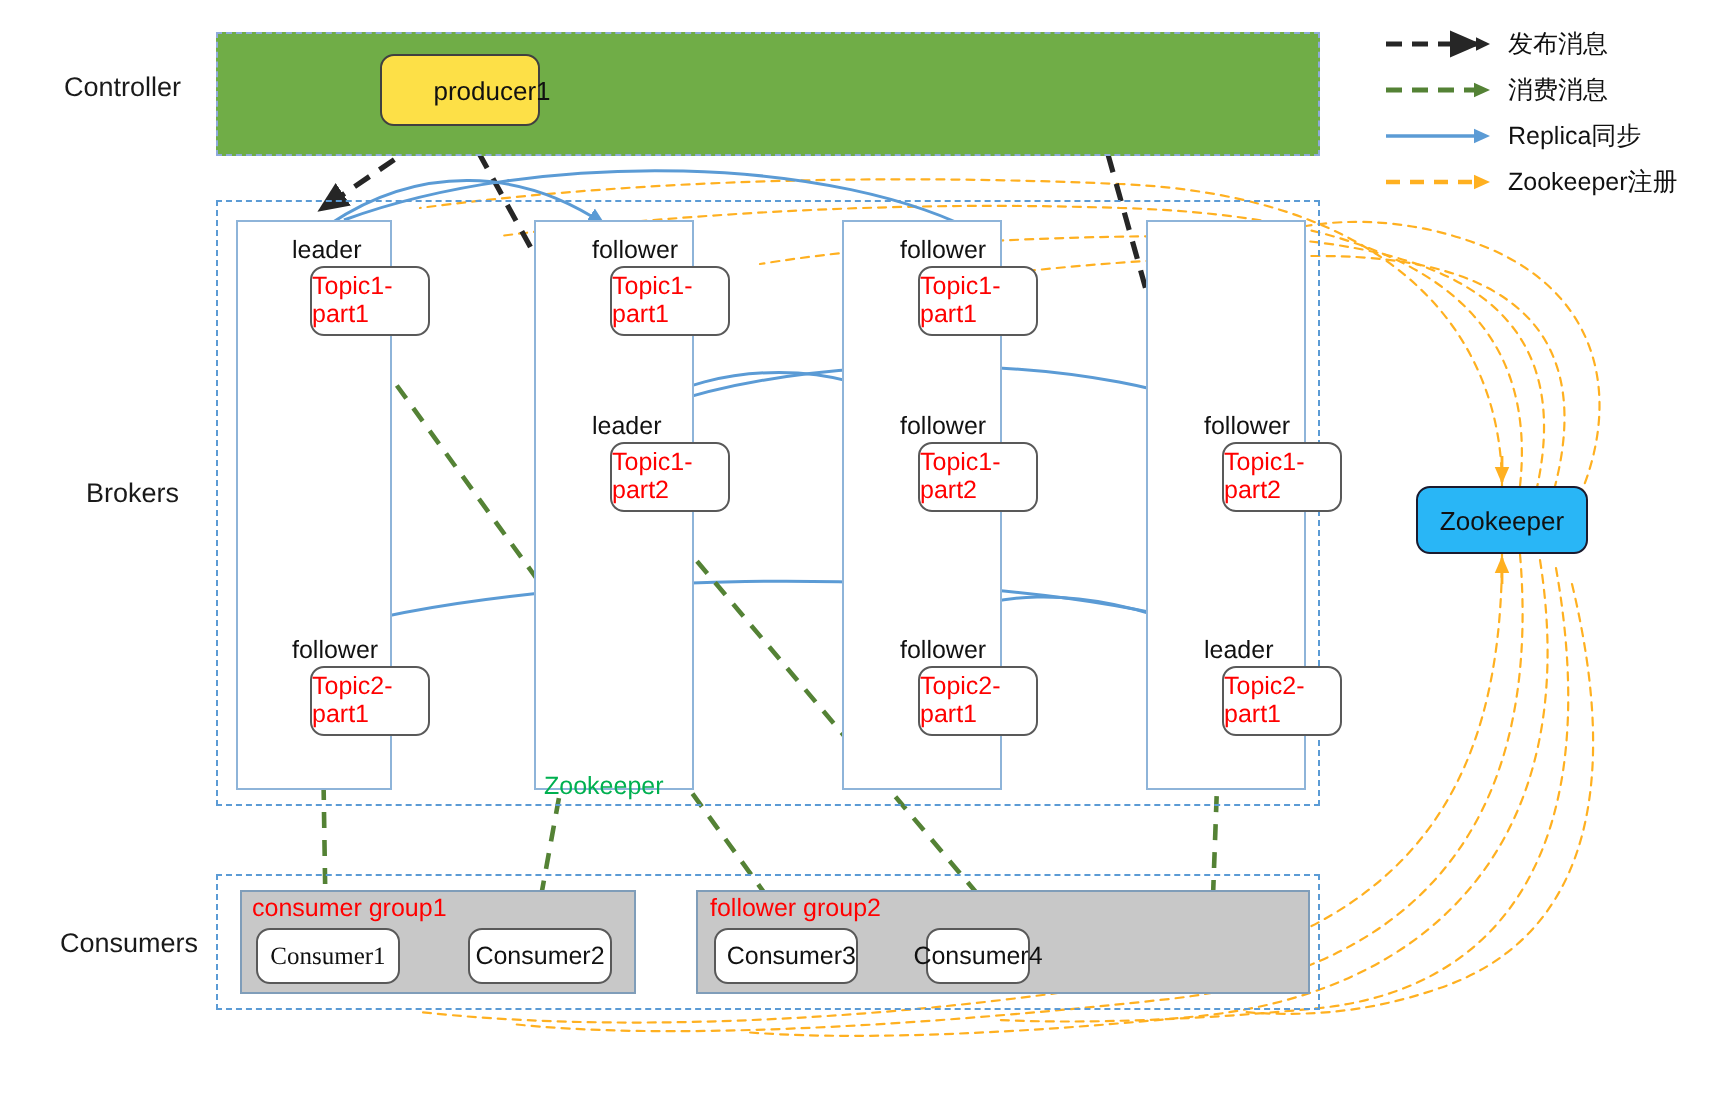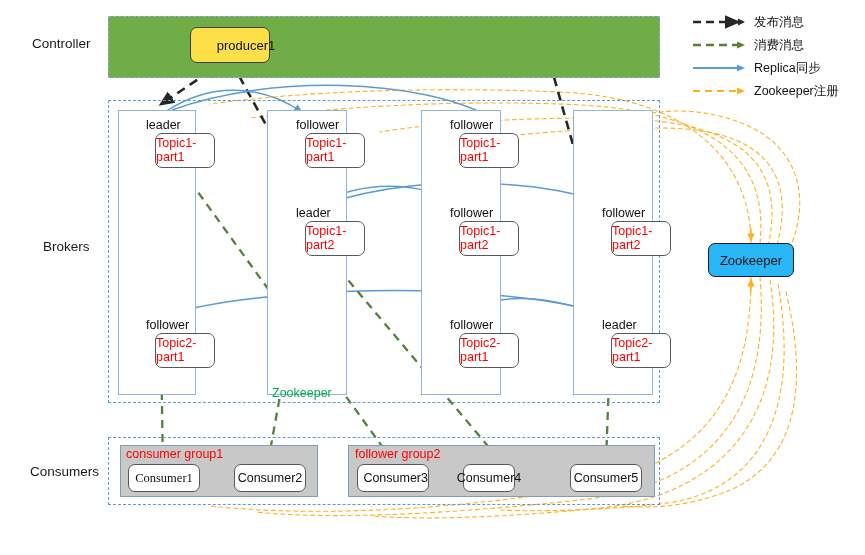--- a/index.html
+++ b/index.html
@@ -219,23 +219,20 @@
   </div>
 
   <div class="cgroup" style="left:348px;top:445px;width:307px;height:52px;"></div>
   <div class="cgroup-title" style="left:355px;top:447px;">follower group2</div>
   <div class="consumer-box" style="left:357px;top:464px;width:72px;height:28px;justify-content:flex-end;">
     <span>Consumer3</span>
   </div>
   <div class="consumer-box" style="left:463px;top:464px;width:52px;height:28px;">
     <span>Consumer4</span>
   </div>
-  <div class="consumer-box" style="left:570px;top:464px;width:72px;height:28px;">
-    <span>Consumer5</span>
-  </div>
 
   <div class="zk-box">
     <span>Zookeeper</span>
   </div>
 
   <div class="legend">
     <div class="legend-row">
       <svg class="legend-swatch" viewBox="0 0 56 14">
         <line x1="1" y1="7" x2="47" y2="7" stroke="#262626" stroke-width="2.6" stroke-dasharray="8,5" marker-end="url(#ah-black)"></line>
         <path d="M46,3.6 L53,7 L46,10.4 z" fill="#262626"></path>

